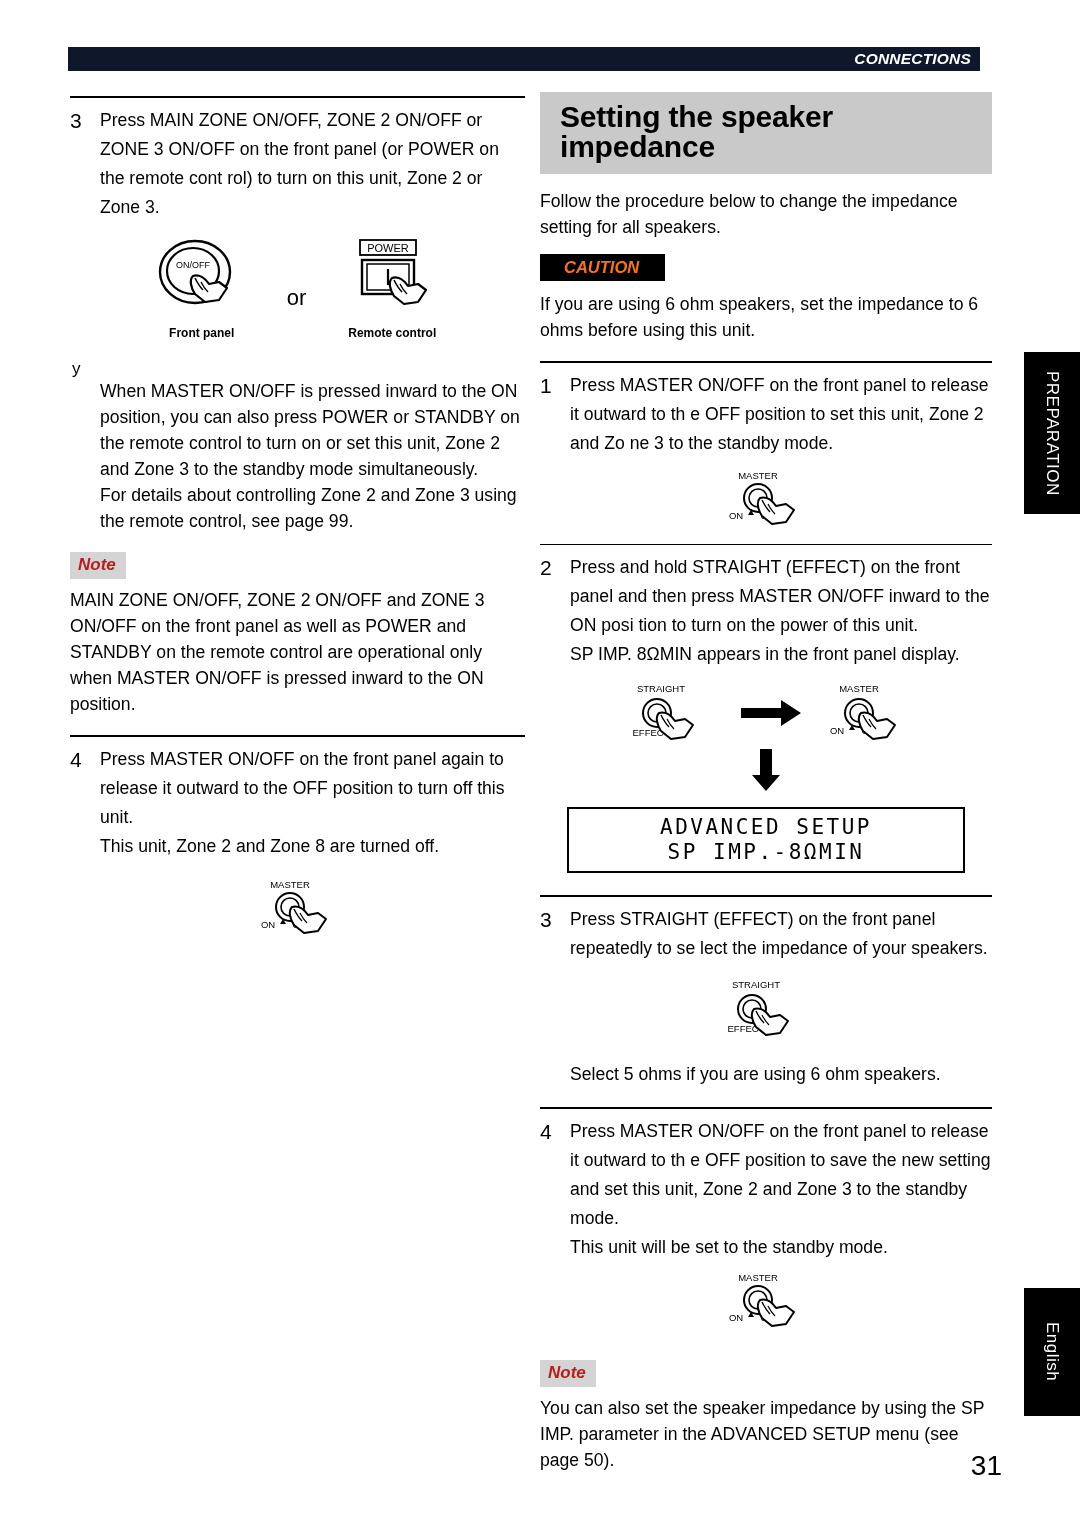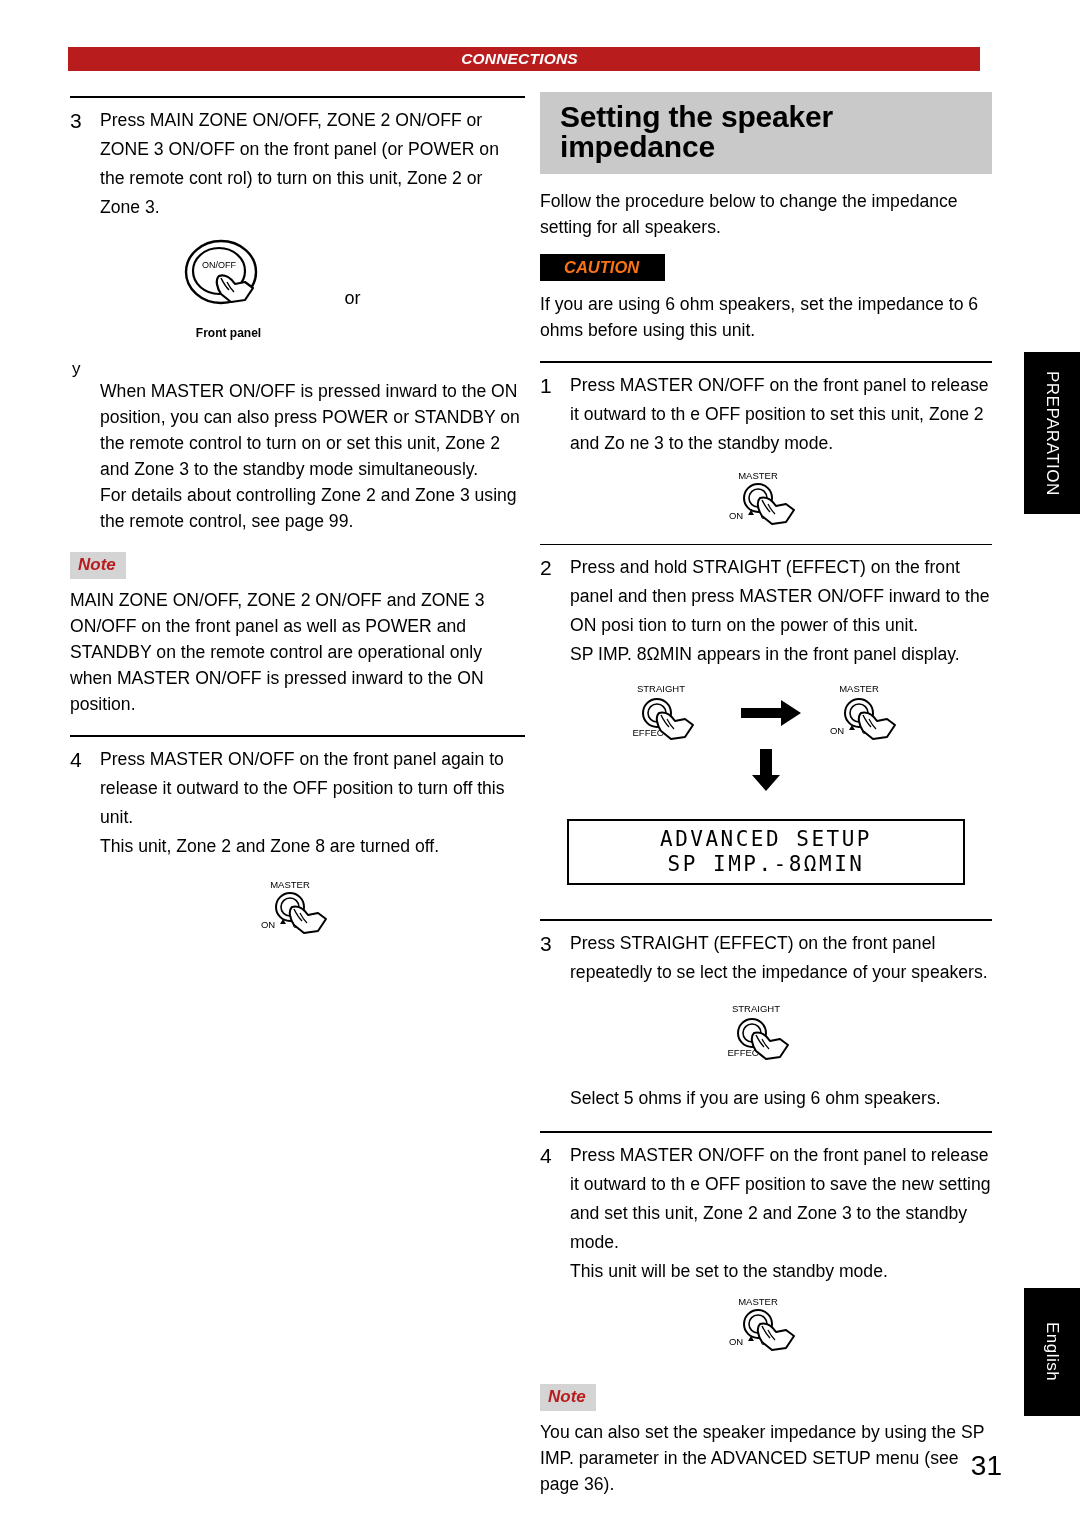--- a/index.html
+++ b/index.html
@@ -19,24 +19,24 @@
     overflow: hidden;
   }
 
   
   .header-bar {
     position: absolute;
     left: 68px;
     top: 47px;
     width: 912px;
     height: 24px;
-    background: #b91c1c;
+    background: #0f172a;
     display: flex;
     align-items: center;
-    justify-content: center;
+    justify-content: flex-end;
   }
   .header-bar .hdr-text {
     color: #ffffff;
     font-size: 15.5px;
     font-weight: bold;
     font-style: italic;
     letter-spacing: 0.2px;
     padding-right: 9px;
     line-height: 1;
   }
@@ -140,38 +140,38 @@
   }
   .icon-block {
     text-align: center;
   }
   .icon-caption {
     font-size: 12px;
     margin-top: 2px;
     font-weight: bold;
   }
   .or-label {
-    font-size: 18px;
-    margin: 0 61px;
+    font-size: 22px;
+    margin: 0 30px;
     align-self: center;
     padding-top: 18px;
   }
 
   
   .lcd {
     border: 2.5px solid #000;
     background: #ffffff;
     width: 398px;
     height: 66px;
     box-sizing: border-box;
     display: flex;
     flex-direction: column;
     align-items: center;
     justify-content: center;
-    margin: 16px auto;
+    margin: 4px auto;
   }
   .lcd-line {
     font-family: "DejaVu Sans Mono", monospace;
     font-size: 21px;
     letter-spacing: 2.5px;
     line-height: 25px;
     white-space: pre;
   }
 
   
@@ -246,20 +246,33 @@
           <text x="46" y="30" font-family="Liberation Sans, sans-serif" font-size="9" text-anchor="middle" fill="#000">ON/OFF</text>
           <path d="M46 38 C52 36 58 40 62 46 L72 44 L80 50 L72 62 L58 64 L48 56 C44 50 42 42 46 38 Z" fill="#fff" stroke="#000" stroke-width="2.2" stroke-linejoin="round"></path>
           <path d="M48 40 C50 44 52 48 56 52" fill="none" stroke="#000" stroke-width="1.6"></path>
           <path d="M54 44 C56 48 58 51 61 54" fill="none" stroke="#000" stroke-width="1.4"></path>
         </svg>
         <div class="icon-caption">Front panel</div>
       </div>
 
       <div class="or-label">or</div>
 
+      <div class="icon-block">
+        <svg width="112" height="82" viewBox="0 0 112 82">
+          <rect x="24" y="2" width="56" height="15" fill="none" stroke="#000" stroke-width="1.8"></rect>
+          <text x="52" y="13.5" font-family="Liberation Sans, sans-serif" font-size="11" text-anchor="middle" fill="#000">POWER</text>
+          <rect x="26" y="22" width="52" height="34" fill="none" stroke="#000" stroke-width="2.4"></rect>
+          <rect x="31" y="26" width="42" height="26" fill="none" stroke="#000" stroke-width="1.5"></rect>
+          <line x1="52" y1="31" x2="52" y2="47" stroke="#000" stroke-width="2.2"></line>
+          <path d="M56 40 C62 38 68 42 72 48 L82 46 L90 52 L82 64 L68 66 L58 58 C54 52 52 44 56 40 Z" fill="#fff" stroke="#000" stroke-width="2.2" stroke-linejoin="round"></path>
+          <path d="M58 42 C60 46 62 50 66 54" fill="none" stroke="#000" stroke-width="1.6"></path>
+          <path d="M64 46 C66 50 68 53 71 56" fill="none" stroke="#000" stroke-width="1.4"></path>
+        </svg>
+        <div class="icon-caption">Remote control</div>
+      </div>
     </div>
 
     <div class="spacer-20"></div>
 
     <div>
       <div class="tip-marker">y</div>
       <div class="indent">
         <p class="body-text">When MASTER ON/OFF is pressed inward to the ON position, you can also press POWER or STANDBY on the remote control to turn on or set this unit, Zone 2 and Zone 3 to the standby mode simultaneously.</p>
         <p class="body-text">For details about controlling Zone 2 and Zone 3 using the remote control, see page 99.</p>
       </div>
@@ -452,21 +465,21 @@
         <path d="M48 32 C50 36 52 40 56 44" fill="none" stroke="#000" stroke-width="1.4"></path>
         <path d="M54 36 C56 40 58 43 61 46" fill="none" stroke="#000" stroke-width="1.2"></path>
       </svg>
     </div>
 
     <div class="spacer-28"></div>
 
     <div>
       <div class="note-badge">Note</div>
       <div class="spacer-8"></div>
-      <p class="body-text">You can also set the speaker impedance by using the SP IMP. parameter in the ADVANCED SETUP menu (see page 36).</p>
+      <p class="body-text">You can also set the speaker impedance by using the SP IMP. parameter in the ADVANCED SETUP menu (see page 50).</p>
     </div>
 
   </div>
 
   <div class="side-tab side-tab-prep">
     <span>PREPARATION</span>
   </div>
   <div class="side-tab side-tab-eng">
     <span>English</span>
   </div>

